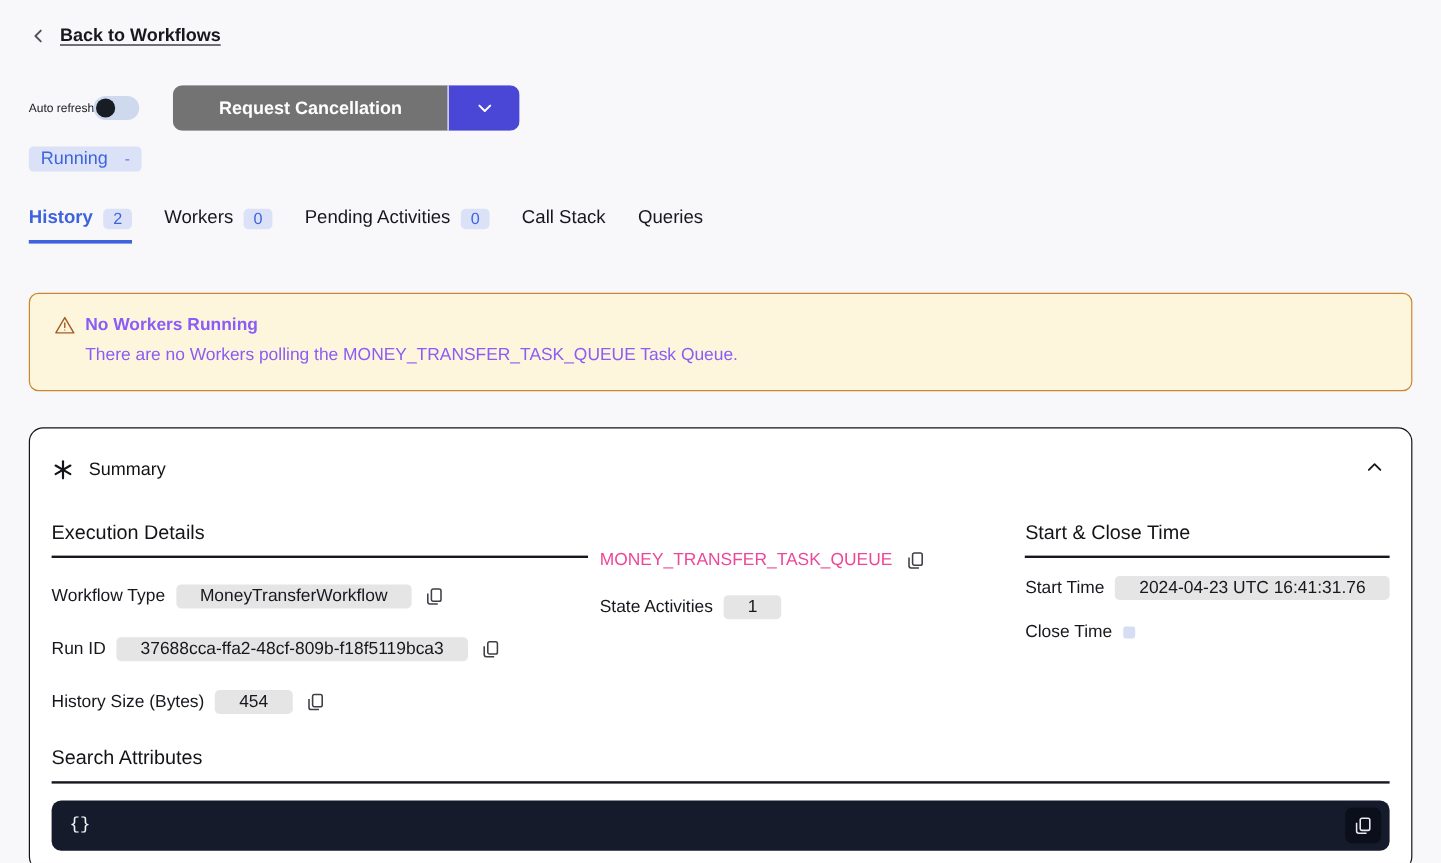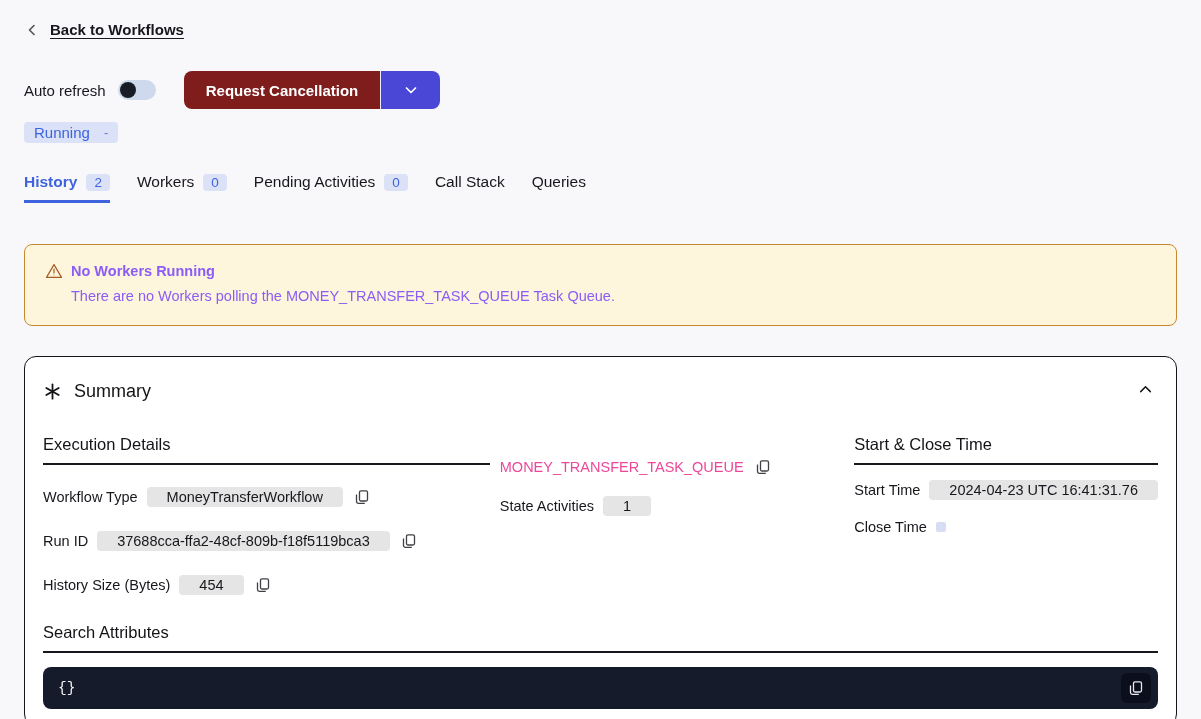--- a/index.html
+++ b/index.html
@@ -18,33 +18,33 @@
   .back-link .label {
     font-size: 15px; font-weight: 600; color: #17171d;
     text-decoration: underline; text-underline-offset: 3px;
   }
   .icon { display: inline-flex; align-items: center; justify-content: center; }
 
   
   .header-row { margin-top: 25px; display: flex; align-items: flex-start; justify-content: space-between; }
   .page-title { font-size: 26px; font-weight: 500; letter-spacing: 0.2px; color: #141418; }
   .header-controls { display: flex; align-items: center; margin-top: 8px; }
-  .auto-refresh-label { font-size: 15px; color: #17171d; margin-right: 12px; }
+  .auto-refresh-label { font-size: 10px; color: #17171d; margin-right: 0; }
   .toggle {
     width: 38px; height: 20px; border-radius: 10px; background: #cfd9ee;
     position: relative; cursor: pointer; margin-right: 28px;
   }
   .toggle .knob {
     position: absolute; left: 2px; top: 2px; width: 16px; height: 16px;
     border-radius: 50%; background: #181c24;
   }
   .split-button { display: flex; height: 38px; border-radius: 8px; overflow: hidden; }
   .split-button .main {
-    background: #7f1d1d; color: #fff; font-size: 15px; font-weight: 600;
-    border: none; padding: 0 22px; cursor: pointer; font-family: inherit;
+    background: #737373; color: #fff; font-size: 15px; font-weight: 600;
+    border: none; padding: 0 38px; cursor: pointer; font-family: inherit;
     display: flex; align-items: center;
   }
   .split-button .drop {
     background: #4a46d6; border: none; border-left: 1px solid rgba(255,255,255,0.9);
     width: 60px; cursor: pointer; display: flex; align-items: center; justify-content: center;
   }
 
   
   .status-row { margin-top: 13px; }
   .status-badge {
@@ -76,21 +76,21 @@
   .alert-title-row { display: flex; align-items: center; gap: 8px; }
   .alert-title { font-weight: 700; font-size: 14.5px; }
   .alert-message { margin-top: 8px; margin-left: 26px; font-size: 14.5px; }
 
   
   .card {
     margin-top: 30px; background: #fff; border: 1.5px solid #141418;
     border-radius: 12px; padding: 20px 18px 16px 18px;
   }
   .card-header { display: flex; align-items: center; gap: 12px; }
-  .card-title { font-size: 18px; font-weight: 500; color: #141418; }
+  .card-title { font-size: 15px; font-weight: 500; color: #141418; }
   .collapse-btn { margin-left: auto; background: none; border: none; cursor: pointer; padding: 4px; }
 
   .columns {
     margin-top: 30px; display: grid;
     grid-template-columns: 463fr 357fr 278fr; column-gap: 10px;
   }
   .section-heading {
     font-size: 16.5px; font-weight: 500; color: #141418;
     border-bottom: 2px solid #17171d; padding-bottom: 9px;
   }

